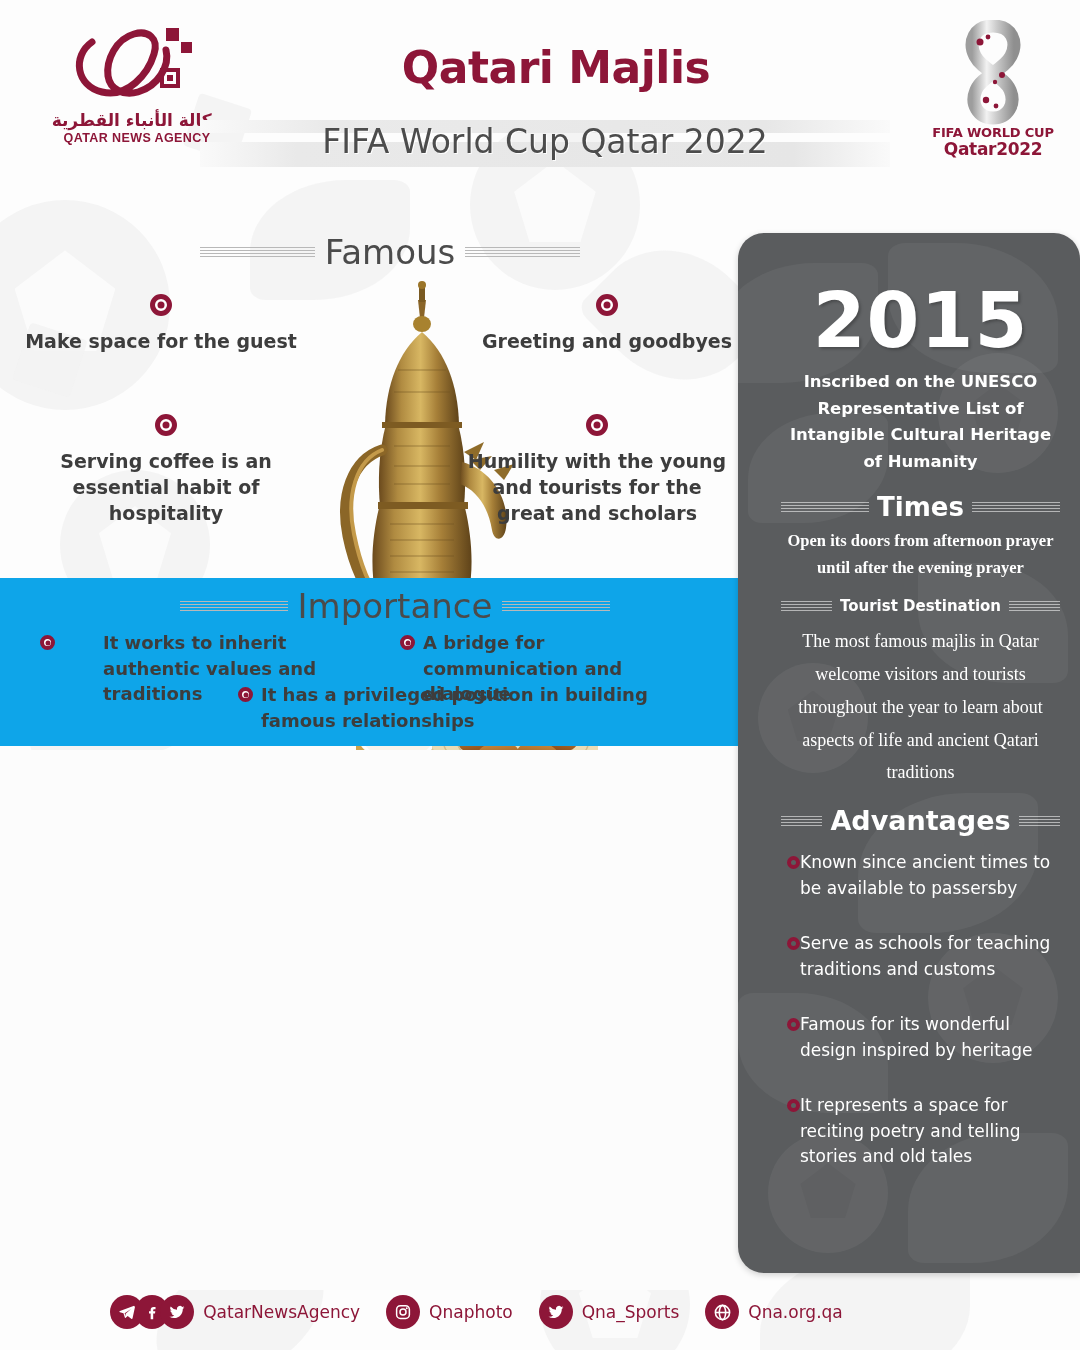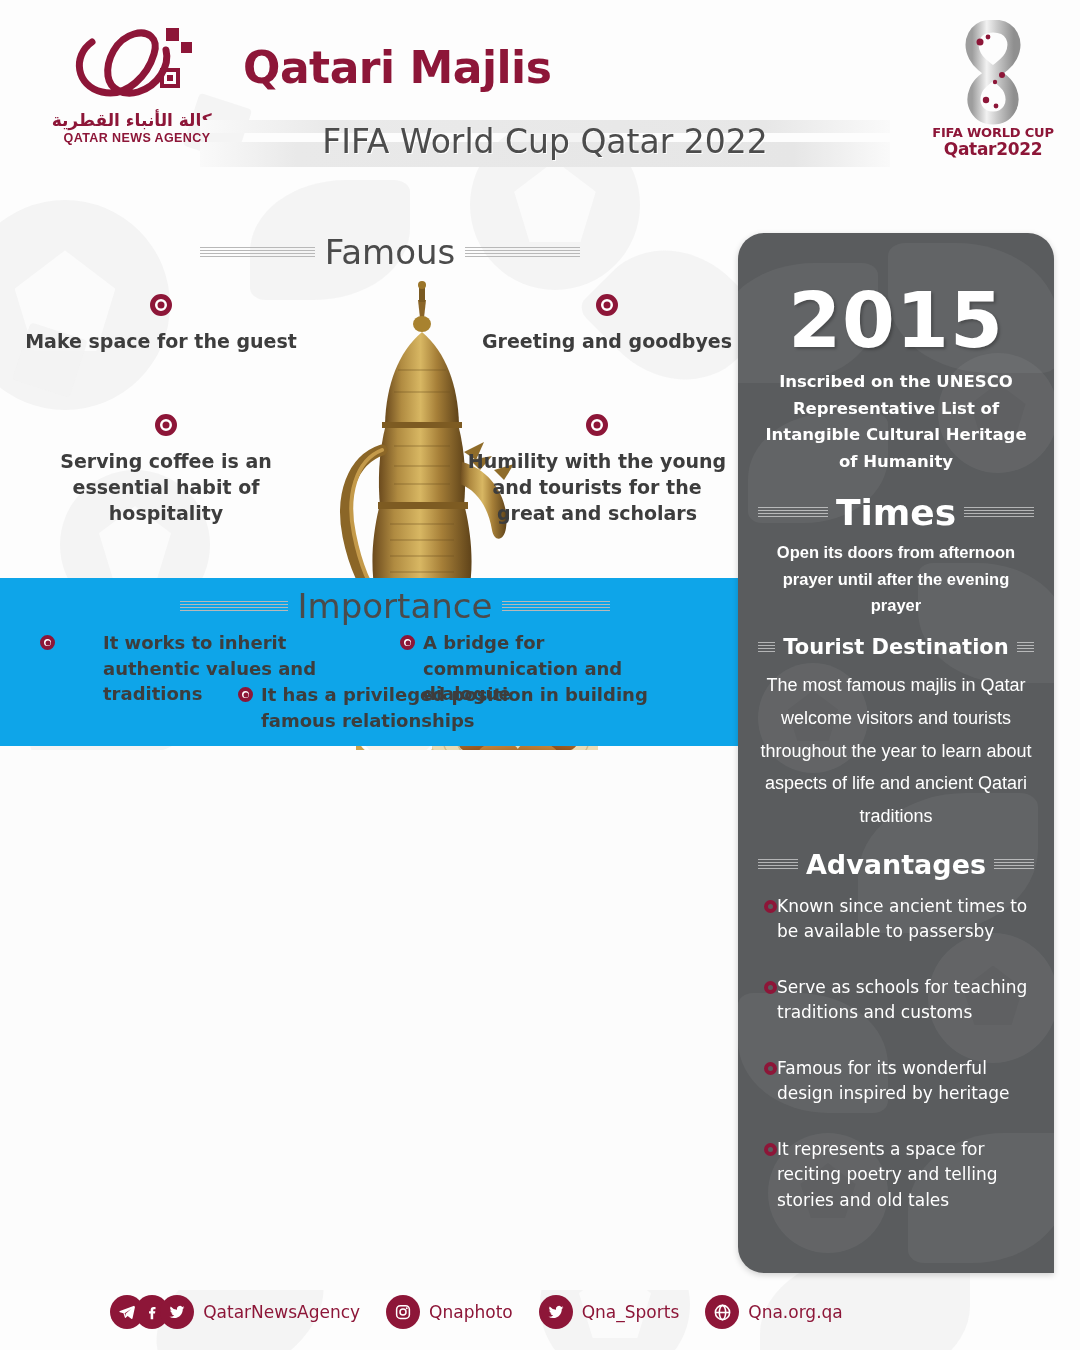--- a/index.html
+++ b/index.html
@@ -46,22 +46,22 @@
     font-family:"DejaVu Sans", sans-serif;
     font-size:17px; color:#8d1638; font-weight:700; direction:rtl;
     margin-top:2px; letter-spacing:.3px;
   }
   #qna-logo .en {
     font-size:12.5px; color:#8d1638; font-weight:700;
     letter-spacing:.4px; margin-top:1px;
   }
 
   #main-title {
-    position:absolute; left:243px; top:42px; width:600px;
-    text-align:left; font-size:44px; font-weight:bold;
+    position:absolute; left:256px; top:42px; width:600px;
+    text-align:center; font-size:44px; font-weight:bold;
     color:#8d1638; letter-spacing:-.5px;
     font-family:"DejaVu Sans", sans-serif;
   }
 
   #subtitle-wrap { position:absolute; left:200px; top:116px; width:690px; height:62px; }
   #subtitle-wrap .band-a {
     position:absolute; left:0; top:4px; width:690px; height:13px;
     background:linear-gradient(90deg,#fafafa 0%, #eaeaea 18%, #e7e7e7 82%, #fafafa 100%);
   }
   #subtitle-wrap .band-b {
@@ -150,25 +150,26 @@
   #imp-1 { left:40px;  top:52px;  width:330px;gap:48px; }
   #imp-2 { left:400px; top:52px;  width:280px; }
   #imp-3 { left:238px; top:104px; width:430px; }
 
   
   #majlis { position:absolute; left:0; top:750px; width:760px; height:540px; overflow:hidden; }
   #majlis .floor { position:absolute; inset:0; background:#fcfcfc; }
 
   
   #panel {
-    position:absolute; left:738px; top:233px; width:316px; height:1040px;
+    position:absolute; left:738px; top:233px; width:342px; height:1040px;
     background:#5a5c5e;
     border-radius:26px 26px 0 26px;
     overflow:hidden;
     box-shadow:0 2px 6px rgba(0,0,0,.18);
+    padding-left:23px;
   }
   #panel .pwm {
     position:absolute; pointer-events:none;
     background:rgba(255,255,255,.05);
   }
   #panel .pball {
     position:absolute; border-radius:50%;
     background:rgba(255,255,255,.055); pointer-events:none;
   }
   #panel .pball::before{
@@ -194,28 +195,28 @@
   .p-head .rule { flex:1 1 auto; height:12px; position:relative; }
   .p-head .rule i { position:absolute; left:0; right:0; height:1px; background:rgba(255,255,255,.55); }
   .p-head .rule i:nth-child(1){ top:1px; }
   .p-head .rule i:nth-child(2){ top:4px; }
   .p-head .rule i:nth-child(3){ top:7px; }
   .p-head .rule i:nth-child(4){ top:10px; }
   .p-head .txt {
     flex:0 0 auto; color:#fff; font-weight:bold; white-space:nowrap;
     font-family:"DejaVu Sans", sans-serif;
   }
-  .p-head.h-times .txt { font-size:36px; }
-  .p-head.h-tourist .txt { font-size:21px; }
+  .p-head.h-times .txt { font-size:26px; }
+  .p-head.h-tourist .txt { font-size:15px; }
   .p-head.h-adv .txt { font-size:27px; }
 
   .p-body {
     text-align:center; color:#fff; font-weight:bold; font-size:16.5px;
     line-height:1.62; margin-top:6px;
-    font-family:Liberation Sans, sans-serif;
+    font-family:Liberation Serif, serif;
   }
   .p-body.tourist { font-size:18px; line-height:1.82; font-weight:normal; margin-top:10px; }
 
   #adv-list { margin-top:14px; padding-left:6px; }
   .adv-item { display:flex; align-items:flex-start; margin-bottom:30px; }
   .adv-dot {
     flex:0 0 auto; width:13px; height:13px; border-radius:50%;
     border:4px solid #8d1638; background:#5a5c5e; margin-top:6px;
   }
   .adv-txt {

